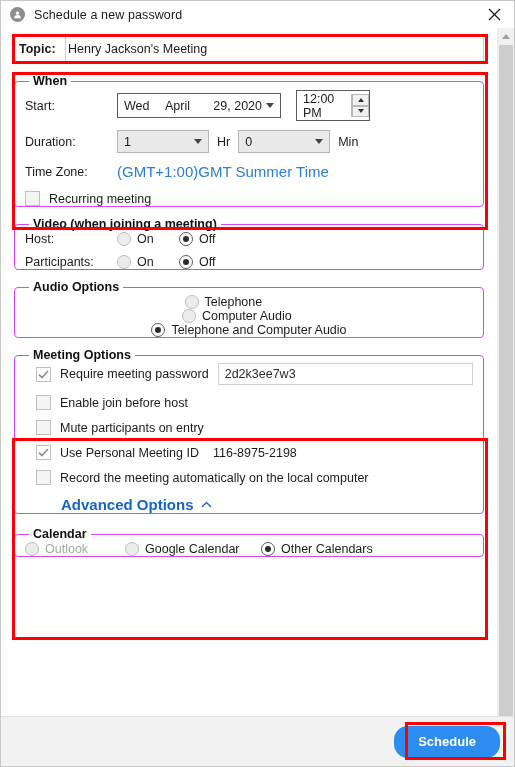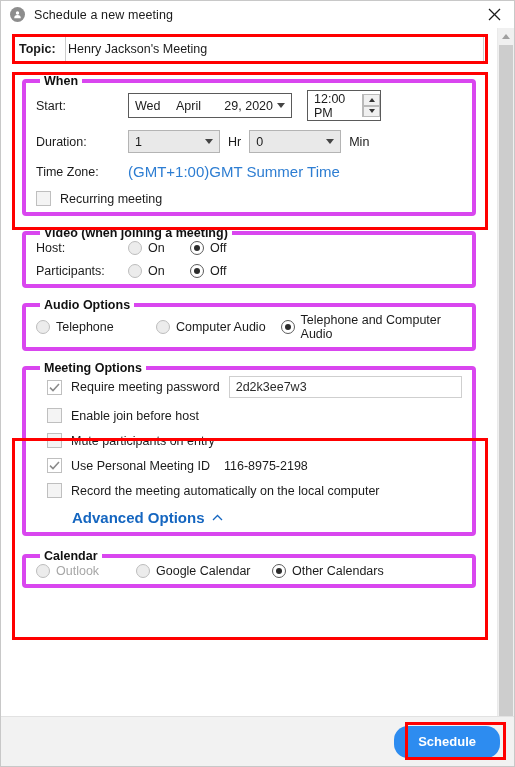--- a/index.html
+++ b/index.html
@@ -145,24 +145,24 @@
     box-sizing: border-box;
     font-family: "Liberation Sans", sans-serif;
     font-size: 12.5px;
     color: #1b1b1b;
     padding: 0 2px;
     outline: none;
   }
 
   
   fieldset.group {
-    border: 4px solid #d946ef;
+    border: 1px solid #d946ef;
     border-radius: 4px;
-    margin: 8px;
-    padding: 0 10px 6px 10px;
+    margin: 0;
+    padding: 0 10px 0 10px;
     box-sizing: border-box;
     position: relative;
   }
   fieldset.group > legend {
     font-weight: bold;
     font-size: 12.5px;
     padding: 0 4px;
     margin-left: 4px;
     color: #111111;
   }
@@ -392,21 +392,21 @@
 <div class="window">
 
   <div class="titlebar">
     <span class="app-icon">
       <svg width="11" height="11" viewBox="0 0 11 11">
         <circle cx="5.5" cy="5.5" r="5.5" fill="#8d8d8d"></circle>
         <circle cx="5.5" cy="4" r="1.7" fill="#ffffff"></circle>
         <path d="M2.2 9.2a3.3 3.3 0 0 1 6.6 0z" fill="#ffffff"></path>
       </svg>
     </span>
-    <span class="title-text">Schedule a new meeting</span>
+    <span class="title-text">Schedule a new password</span>
     <span class="close-btn">
       <svg width="13" height="13" viewBox="0 0 13 13">
         <line x1="1" y1="1" x2="12" y2="12" stroke="#1b1b1b" stroke-width="1.2"></line>
         <line x1="12" y1="1" x2="1" y2="12" stroke="#1b1b1b" stroke-width="1.2"></line>
       </svg>
     </span>
   </div>
 
   <div class="content-wrap">
     <div class="content">
@@ -491,21 +491,21 @@
           <span class="radio-wrap">
             <span class="radio checked"></span>
             <span class="radio-label">Off</span>
           </span>
         </div>
       </fieldset>
 
       <fieldset class="group" style="margin-top:10px;">
         <legend>Audio Options</legend>
 
-        <div class="row" style="margin-top:1px;">
+        <div class="row" style="margin-top:1px;flex-direction:column;">
           <span class="radio-wrap" style="width:129px;">
             <span class="radio"></span>
             <span class="radio-label">Telephone</span>
           </span>
           <span class="radio-wrap" style="width:134px;">
             <span class="radio"></span>
             <span class="radio-label">Computer Audio</span>
           </span>
           <span class="radio-wrap">
             <span class="radio checked"></span>

